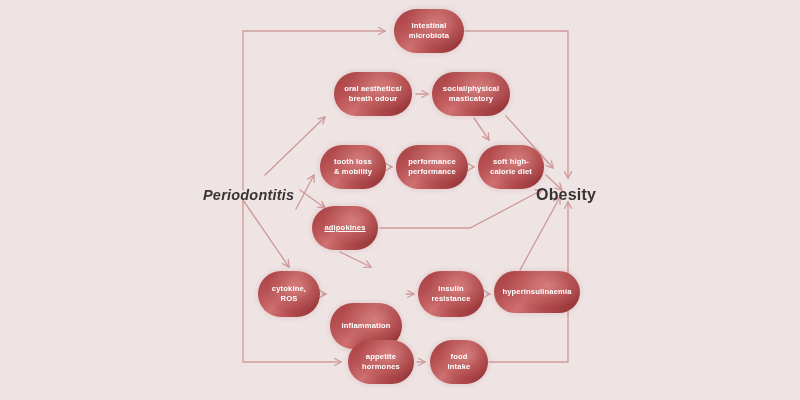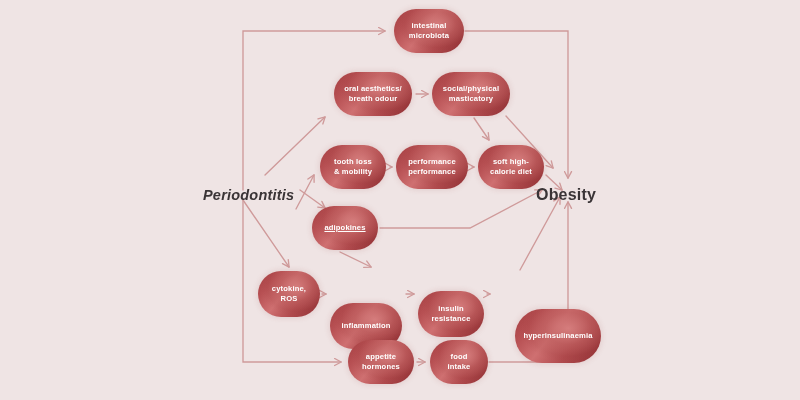--- a/index.html
+++ b/index.html
@@ -160,27 +160,27 @@
         <div>
           <span>cytokine,</span>
           <span>ROS</span>
         </div>
       </div>
       <div class="node" style="left: 330px; top: 271px; width: 72px; height: 46px; margin-top: 32px;">
         <div>
           <span>inflammation</span>
         </div>
       </div>
-      <div class="node" style="left: 418px; top: 271px; width: 66px; height: 46px; margin-top: 20px;">
+      <div class="node" style="left: 418px; top: 271px; width: 66px; height: 46px;">
         <div>
           <span>insulin</span>
           <span>resistance</span>
         </div>
       </div>
-      <div class="node" style="left: 515px; top: 271px; width: 86px; height: 54px; margin-top: 38px;">
+      <div class="node" style="left: 494px; top: 271px; width: 86px; height: 42px;">
         <div>
           <span>hyperinsulinaemia</span>
         </div>
       </div>
       <div class="node" style="left: 348px; top: 340px; width: 66px; height: 44px;">
         <div>
           <span>appetite</span>
           <span>hormones</span>
         </div>
       </div>

